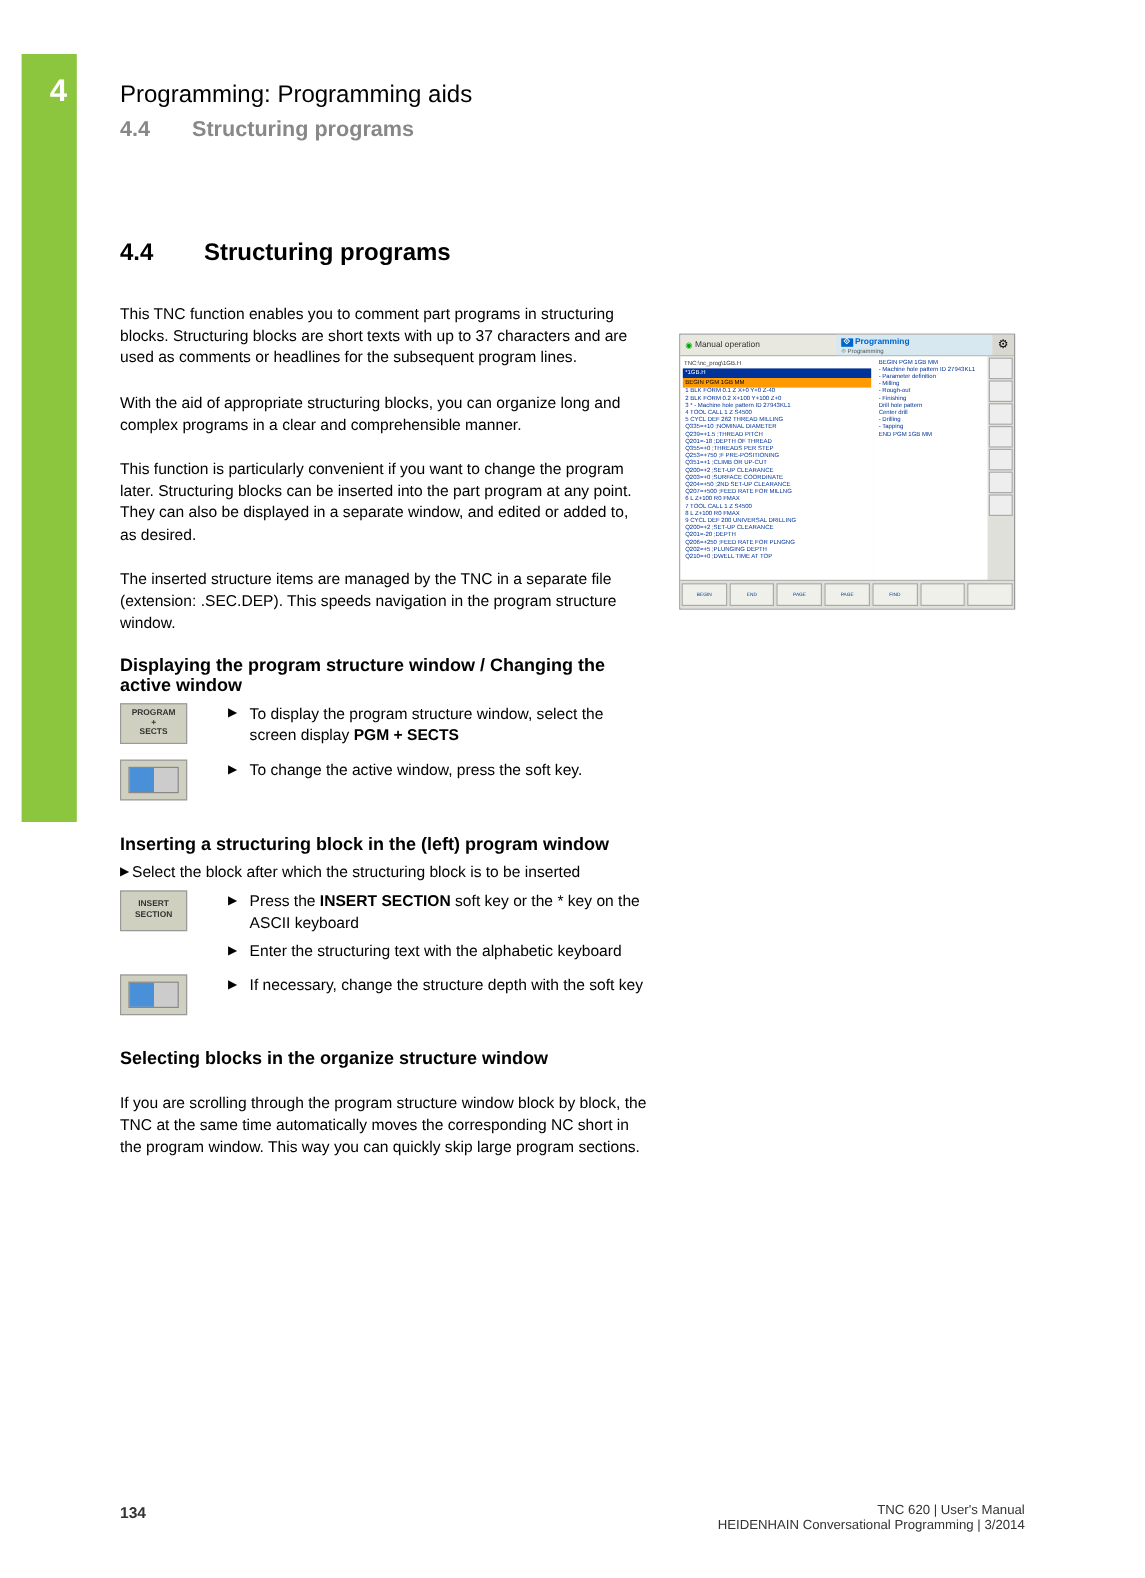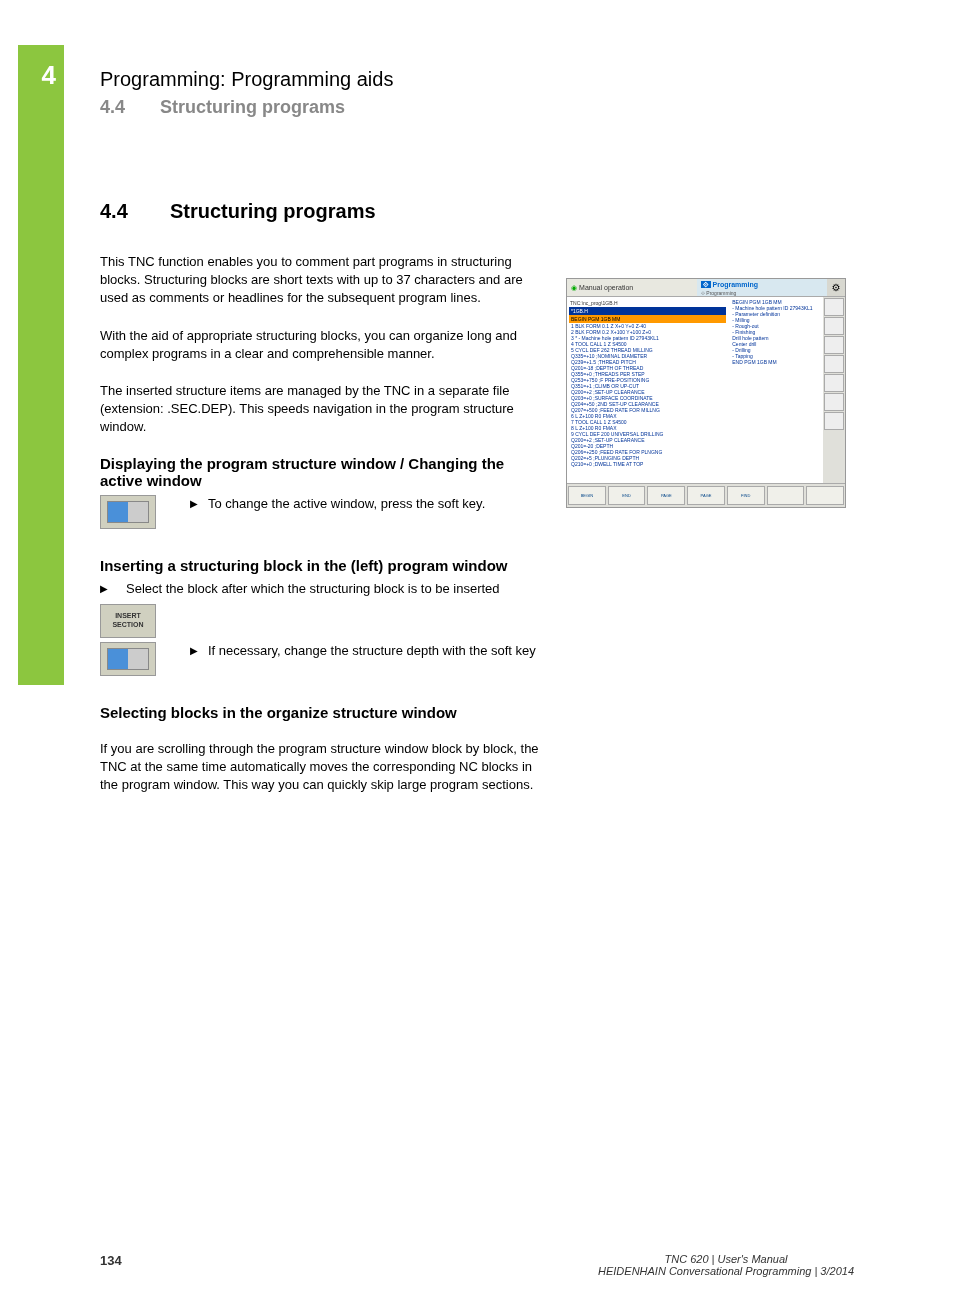--- a/index.html
+++ b/index.html
@@ -123,21 +123,21 @@
     }
     .step-list .item::before {
       content: "▶";
       position: absolute;
       left: 0;
       font-size: 10px;
       top: 2px;
     }
     .plain-item {
       position: relative;
-      padding-left: 26px;
+      padding-left: 10px;
       font-size: 13px;
       line-height: 1.4;
       margin-bottom: 6px;
       margin-left: 0;
     }
     .plain-item::before {
       content: "▶";
       position: absolute;
       left: 0;
       font-size: 10px;
@@ -257,23 +257,22 @@
       left: 100px;
       right: 100px;
       font-size: 11px;
       color: #333;
     }
     .page-num {
       font-weight: bold;
       font-size: 13px;
     }
     .footer-right {
-      text-align: center;
+      text-align: right;
       float: right;
-      font-style: italic;
     }
   </style>
 </head>
 <body>
 
 <div class="left-tab"></div>
 <div class="chapter-num">4</div>
 
 <div class="header-block">
   <div class="header-title">Programming: Programming aids</div>
@@ -283,53 +282,74 @@
 </div>
 
 <div class="main">
 
   <div class="sec-title">
     <span class="num">4.4</span><span>Structuring programs</span>
   </div>
 
   <div class="para">This TNC function enables you to comment part programs in structuring blocks. Structuring blocks are short texts with up to 37 characters and are used as comments or headlines for the subsequent program lines.</div>
   <div class="para">With the aid of appropriate structuring blocks, you can organize long and complex programs in a clear and comprehensible manner.</div>
+  <div class="para">This function is particularly convenient if you want to change the program later. Structuring blocks can be inserted into the part program at any point. They can also be displayed in a separate window, and edited or added to, as desired.</div>
   <div class="para">The inserted structure items are managed by the TNC in a separate file (extension: .SEC.DEP). This speeds navigation in the program structure window.</div>
 
   <div class="sub-title">Displaying the program structure window / Changing the active window</div>
+  <div class="step-row">
+    <div class="step-icon">
+      <div class="softkey">
+        <span>PROGRAM</span>
+        <span>+</span>
+        <span>SECTS</span>
+      </div>
+    </div>
+    <div class="step-list">
+      <div class="item">
+        <span>To display the program structure window, select the screen display </span><span class="bold">PGM + SECTS</span>
+      </div>
+    </div>
+  </div>
   <div class="step-row">
     <div class="step-icon">
       <div class="softkey-img"></div>
     </div>
     <div class="step-list">
       <div class="item">To change the active window, press the  soft key.</div>
     </div>
   </div>
 
   <div class="sub-title" style="margin-top:28px">Inserting a structuring block in the (left) program window</div>
   <div class="plain-item">Select the block after which the structuring block is to be inserted</div>
   <div class="step-row">
     <div class="step-icon">
       <div class="softkey">
         <span>INSERT</span>
         <span>SECTION</span>
       </div>
     </div>
+    <div class="step-list">
+      <div class="item">
+        <span>Press the </span><span class="bold">INSERT SECTION</span><span> soft key or the * key on the ASCII keyboard</span>
+      </div>
+      <div class="item">Enter the structuring text with the alphabetic keyboard</div>
+    </div>
   </div>
   <div class="step-row">
     <div class="step-icon">
       <div class="softkey-img"></div>
     </div>
     <div class="step-list">
       <div class="item">If necessary, change the structure depth with the soft key</div>
     </div>
   </div>
 
   <div class="sub-title" style="margin-top:28px">Selecting blocks in the organize structure window</div>
-  <div class="para">If you are scrolling through the program structure window block by block, the TNC at the same time automatically moves the corresponding NC blocks in the program window. This way you can quickly skip large program sections.</div>
+  <div class="para">If you are scrolling through the program structure window block by block, the TNC at the same time automatically moves the corresponding NC short in the program window. This way you can quickly skip large program sections.</div>
 
 </div>
 
 <div class="screenshot">
   <div class="ss-top">
     <div class="ss-mode1">
         <span style="color:#0a0">◉</span>
         <span>Manual operation</span>
       </div>
     <div class="ss-mode2">

